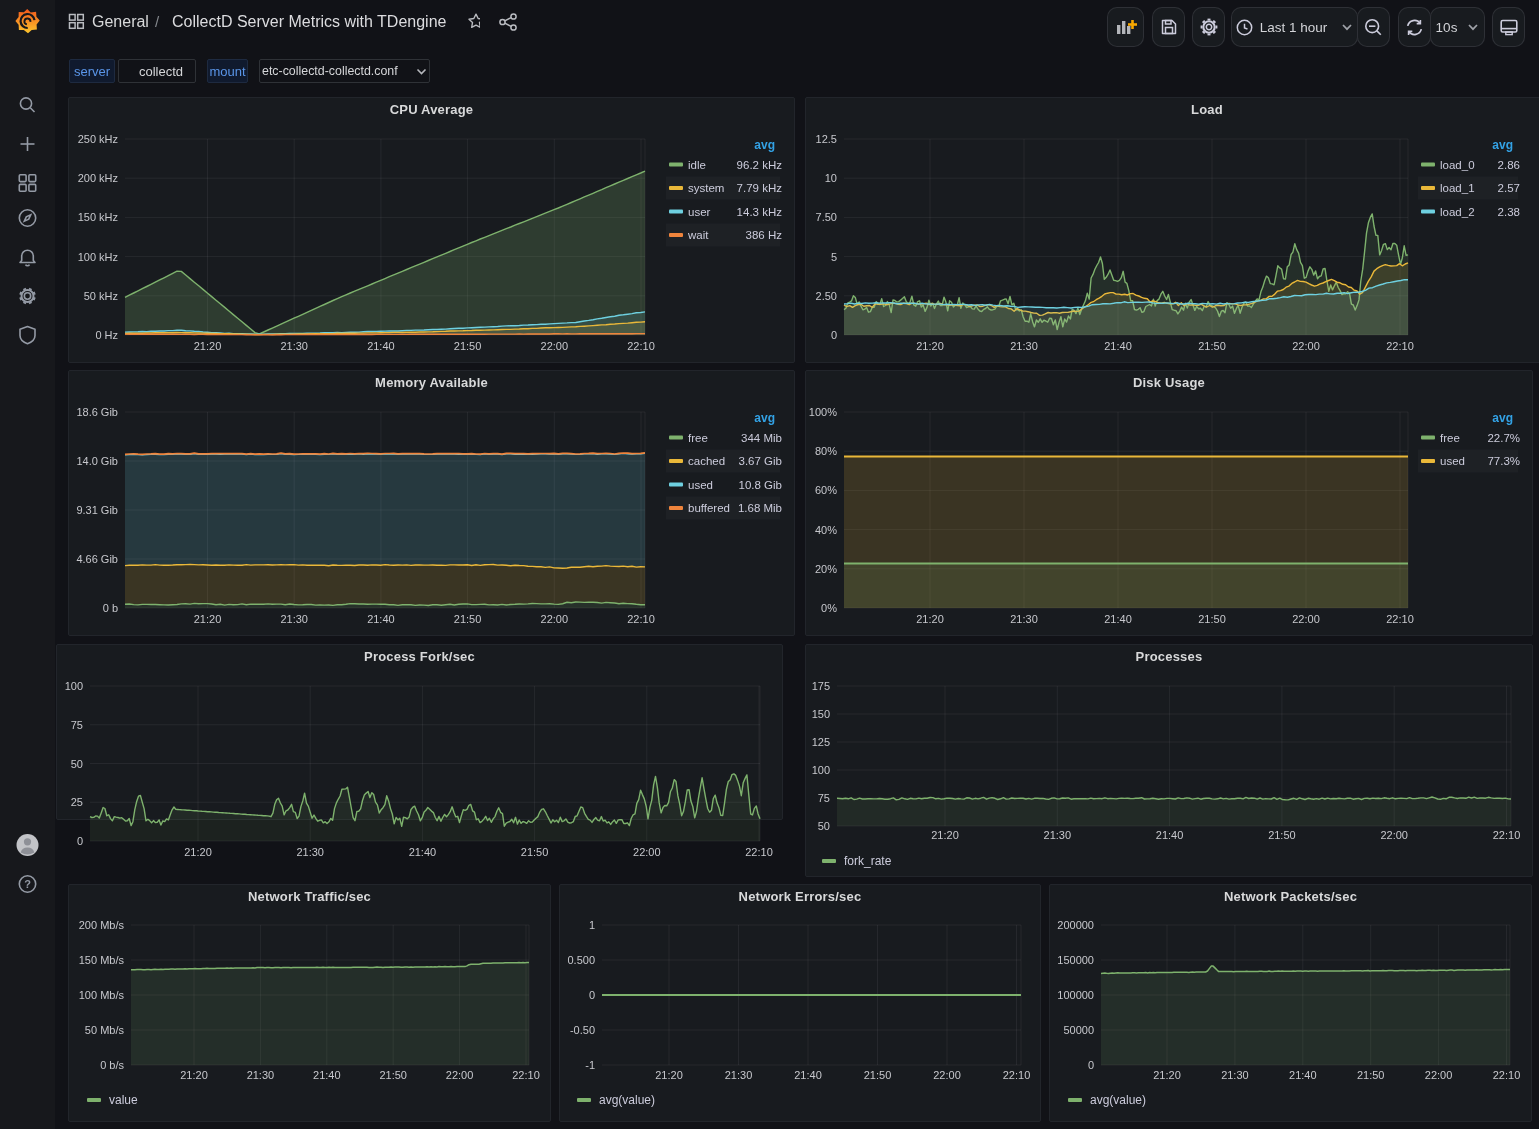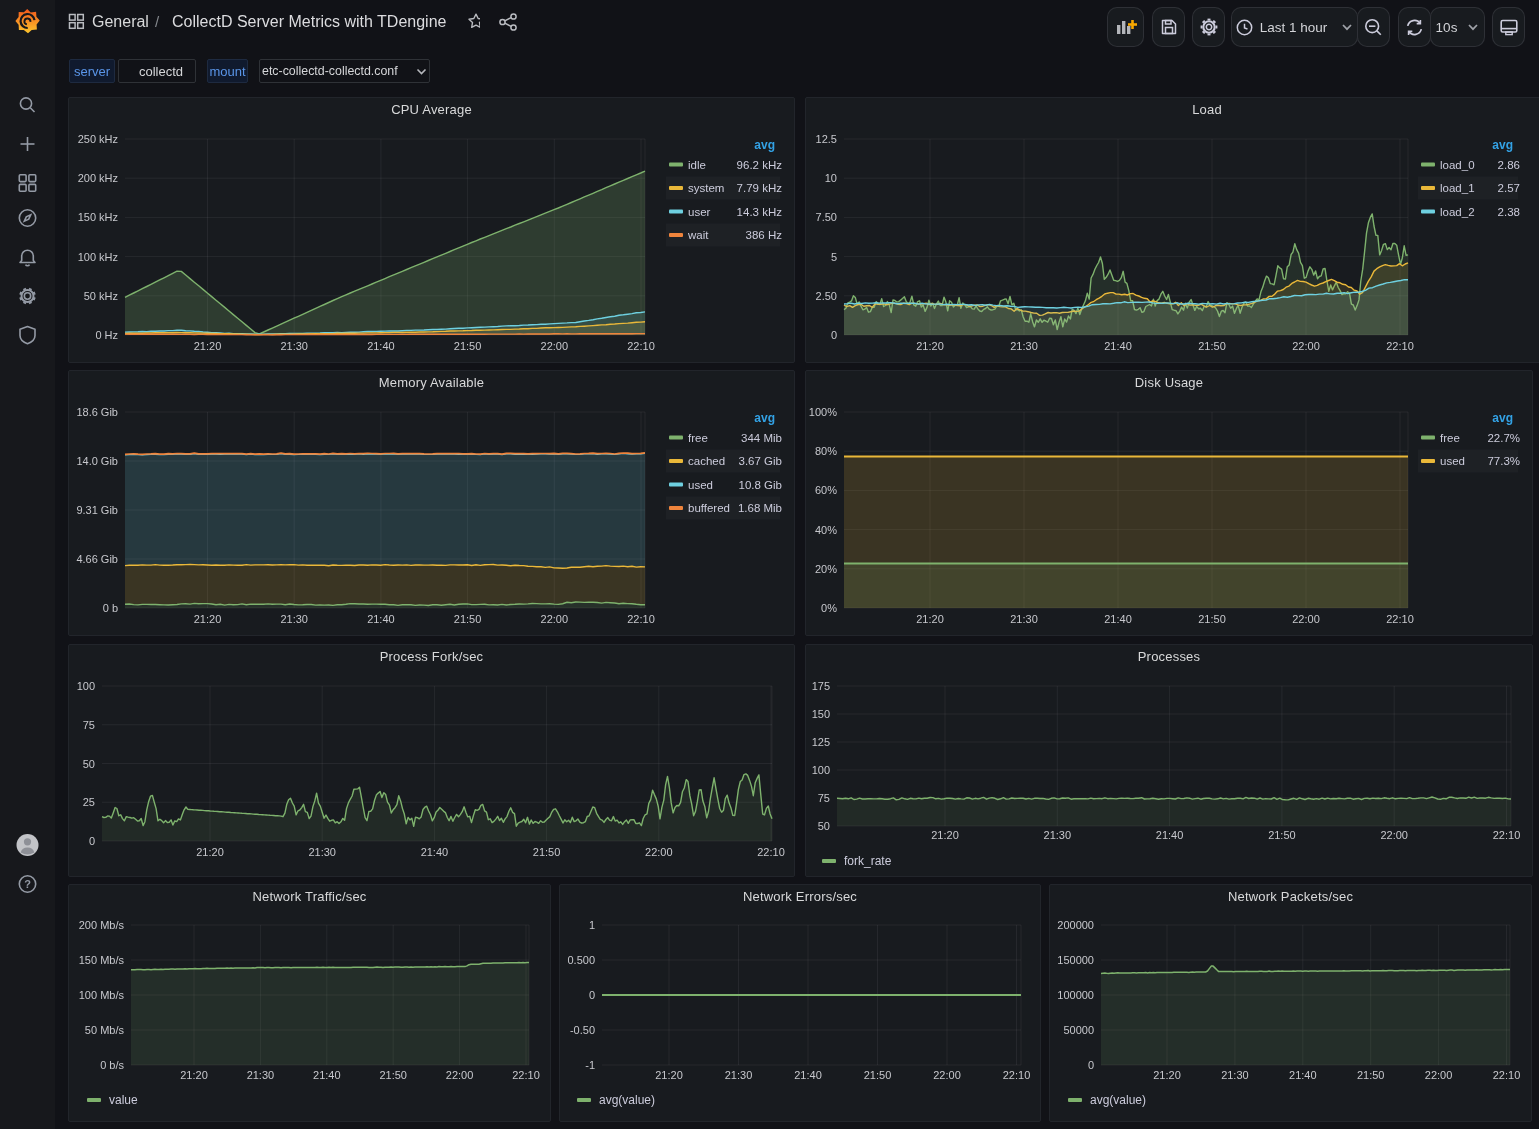--- a/index.html
+++ b/index.html
@@ -1,17 +1,17 @@
 <!DOCTYPE html>
 <html><head><meta charset="utf-8"><style>
 *{margin:0;padding:0;box-sizing:border-box}
 html,body{width:1539px;height:1129px;background:#111217;font-family:"Liberation Sans",sans-serif;overflow:hidden;position:relative}
 .sidebar{position:absolute;left:0;top:0;width:55px;height:1129px;background:#17181c;z-index:5}
 .panel{position:absolute;background:#181b1f;border:1px solid #22252b;border-radius:2px}
-.ptitle{position:absolute;top:4px;left:0;right:0;text-align:center;font-size:13px;font-weight:normal;color:#d8d9da;letter-spacing:0.2px}
+.ptitle{position:absolute;top:4px;left:0;right:0;text-align:center;font-size:13px;font-weight:bold;color:#d8d9da;letter-spacing:0.2px}
 .navbtn{position:absolute;top:7px;height:40px;background:#181b1f;border:1px solid rgba(204,204,220,0.12);border-radius:10px;display:flex;align-items:center;justify-content:center;color:#ccccdc}
 .chip{position:absolute;top:59px;height:24px;display:flex;align-items:center;border-radius:2px}
 svg{display:block}
 </style></head><body>
 <div class="sidebar">
     <svg width="55" height="1129" style="position:absolute;left:0;top:0">
 <defs>
         <linearGradient id="glog" x1="0" y1="0" x2="0" y2="1">
 <stop offset="0" stop-color="#f2571b"></stop>
           <stop offset="1" stop-color="#fcc52c"></stop>
@@ -376,21 +376,21 @@
       <text x="707" y="51" text-anchor="end" font-size="12" font-weight="bold" fill="#33a2e5">avg</text>
       <rect x="615" y="64.5" width="14" height="4" rx="1" fill="#7EB26D"></rect>
       <text x="634" y="70.5" font-size="11.5" fill="#ccccdc">free</text>
       <text x="714" y="70.5" text-anchor="end" font-size="11.5" fill="#ccccdc">22.7%</text>
       <rect x="612" y="78.5" width="100" height="23" fill="rgba(204,204,220,0.035)"></rect>
       <rect x="615" y="88.0" width="14" height="4" rx="1" fill="#EAB839"></rect>
       <text x="634" y="94.0" font-size="11.5" fill="#ccccdc">used</text>
       <text x="714" y="94.0" text-anchor="end" font-size="11.5" fill="#ccccdc">77.3%</text>
     </svg>
   </div>
-<div class="panel" style="left:68px;top:644px;width:727px;height:233px">
+<div class="panel" style="left:56px;top:644px;width:727px;height:176px">
     <div class="ptitle">Process Fork/sec</div>
     <svg width="727" height="233" style="position:absolute;left:0;top:0">
       <line x1="33" y1="41" x2="703" y2="41" stroke="rgba(204,204,220,0.08)" stroke-width="1"></line>
       <line x1="33" y1="79.75" x2="703" y2="79.75" stroke="rgba(204,204,220,0.08)" stroke-width="1"></line>
       <line x1="33" y1="118.5" x2="703" y2="118.5" stroke="rgba(204,204,220,0.08)" stroke-width="1"></line>
       <line x1="33" y1="157.25" x2="703" y2="157.25" stroke="rgba(204,204,220,0.08)" stroke-width="1"></line>
       <line x1="33" y1="196" x2="703" y2="196" stroke="rgba(204,204,220,0.08)" stroke-width="1"></line>
       <line x1="141.0" y1="41" x2="141.0" y2="196" stroke="rgba(204,204,220,0.08)" stroke-width="1"></line>
       <line x1="253.2" y1="41" x2="253.2" y2="196" stroke="rgba(204,204,220,0.08)" stroke-width="1"></line>
       <line x1="365.4" y1="41" x2="365.4" y2="196" stroke="rgba(204,204,220,0.08)" stroke-width="1"></line>

